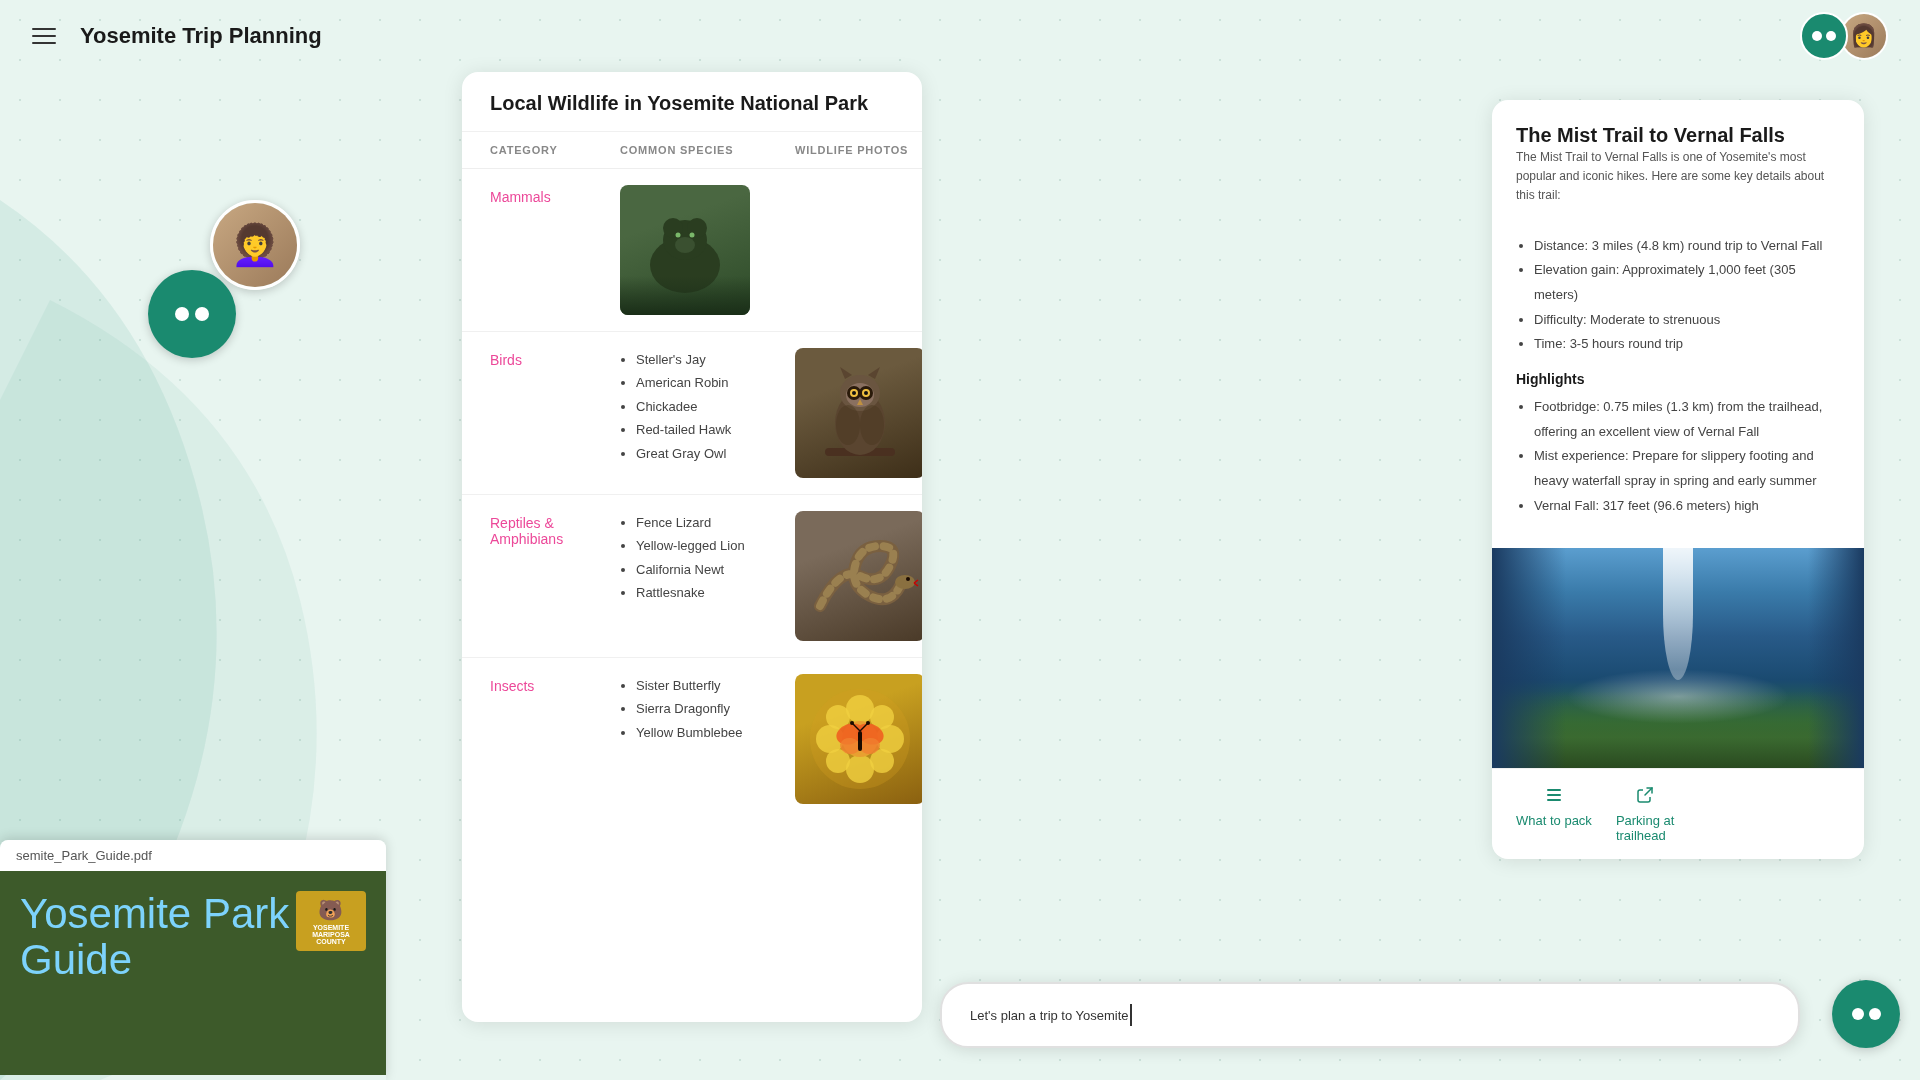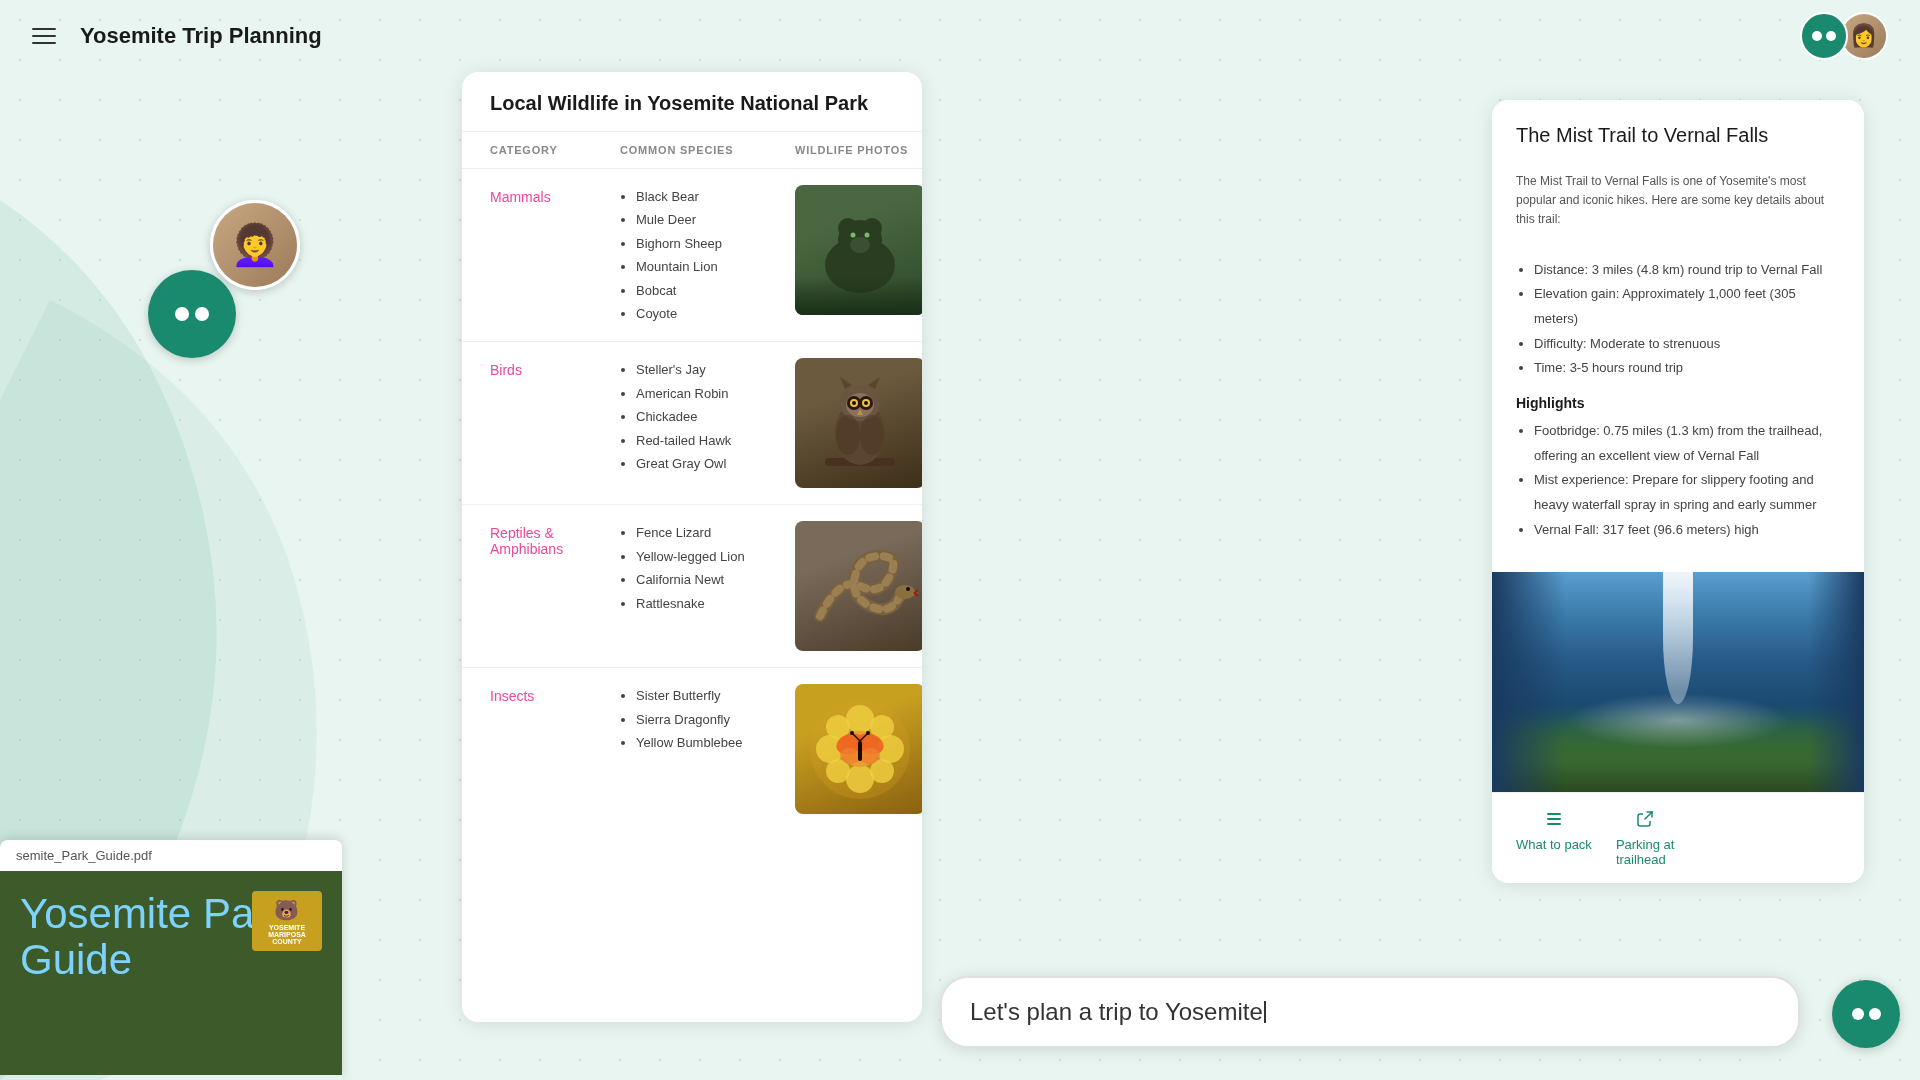--- a/index.html
+++ b/index.html
@@ -143,21 +143,21 @@
       justify-content: center;
       z-index: 6;
       box-shadow: 0 2px 10px rgba(0,0,0,0.2);
     }
 
     
     .pdf-card {
       position: absolute;
       bottom: 0;
       left: 0;
-      width: 342px;
+      width: 386px;
       height: 240px;
       z-index: 5;
       border-radius: 8px 8px 0 0;
       overflow: hidden;
       box-shadow: 0 -2px 12px rgba(0,0,0,0.15);
     }
     .pdf-filename {
       background: white;
       padding: 8px 16px;
       font-size: 13px;
@@ -304,23 +304,23 @@
       border-radius: 16px;
       box-shadow: 0 2px 20px rgba(0,0,0,0.1);
       z-index: 8;
       overflow: hidden;
     }
     .right-panel-content {
       padding: 24px 24px 16px;
     }
     .right-panel-title {
       font-size: 20px;
-      font-weight: 400;
+      font-weight: 700;
       color: #1a1a1a;
-      margin-bottom: 25px;
+      margin-bottom: 1px;
     }
     .right-panel-desc {
       font-size: 12px;
       color: #555;
       line-height: 1.6;
       margin-bottom: 28px;
     }
     .right-panel-list {
       list-style: disc;
       padding-left: 18px;
@@ -392,21 +392,21 @@
       position: absolute;
       bottom: 32px;
       left: 940px;
       right: 120px;
       z-index: 10;
     }
     .chat-input-box {
       background: white;
       border-radius: 28px;
       padding: 20px 28px;
-      font-size: 24px;
+      font-size: 13px;
       color: #333;
       box-shadow: 0 2px 16px rgba(0,0,0,0.12);
       border: 2px solid #e0e0e0;
       min-height: 64px;
       display: flex;
       align-items: center;
     }
     .chat-cursor {
       display: inline-block;
       width: 2px;
@@ -503,28 +503,20 @@
   </div>
   <div class="table-cols">
     <div class="table-col-header">CATEGORY</div>
     <div class="table-col-header">COMMON SPECIES</div>
     <div class="table-col-header">WILDLIFE PHOTOS</div>
   </div>
   <div class="table-body">
 
     <div class="table-row">
       <div class="category-name">Mammals</div>
-      <ul class="species-list">
-        <li>Black Bear</li>
-        <li>Mule Deer</li>
-        <li>Bighorn Sheep</li>
-        <li>Mountain Lion</li>
-        <li>Bobcat</li>
-        <li>Coyote</li>
-      </ul>
       <div class="wildlife-photo photo-bear">
         <div style="position:absolute;inset:0;display:flex;align-items:center;justify-content:center;">
           <svg width="110" height="110" viewBox="0 0 110 110" xmlns="http://www.w3.org/2000/svg">
 
             <ellipse cx="55" cy="70" rx="35" ry="28" fill="#2a3d20"></ellipse>
             <ellipse cx="55" cy="45" rx="22" ry="20" fill="#2a3d20"></ellipse>
             <circle cx="43" cy="33" r="10" fill="#2a3d20"></circle>
             <circle cx="67" cy="33" r="10" fill="#2a3d20"></circle>
             <ellipse cx="55" cy="50" rx="10" ry="8" fill="#3a5030"></ellipse>
 

